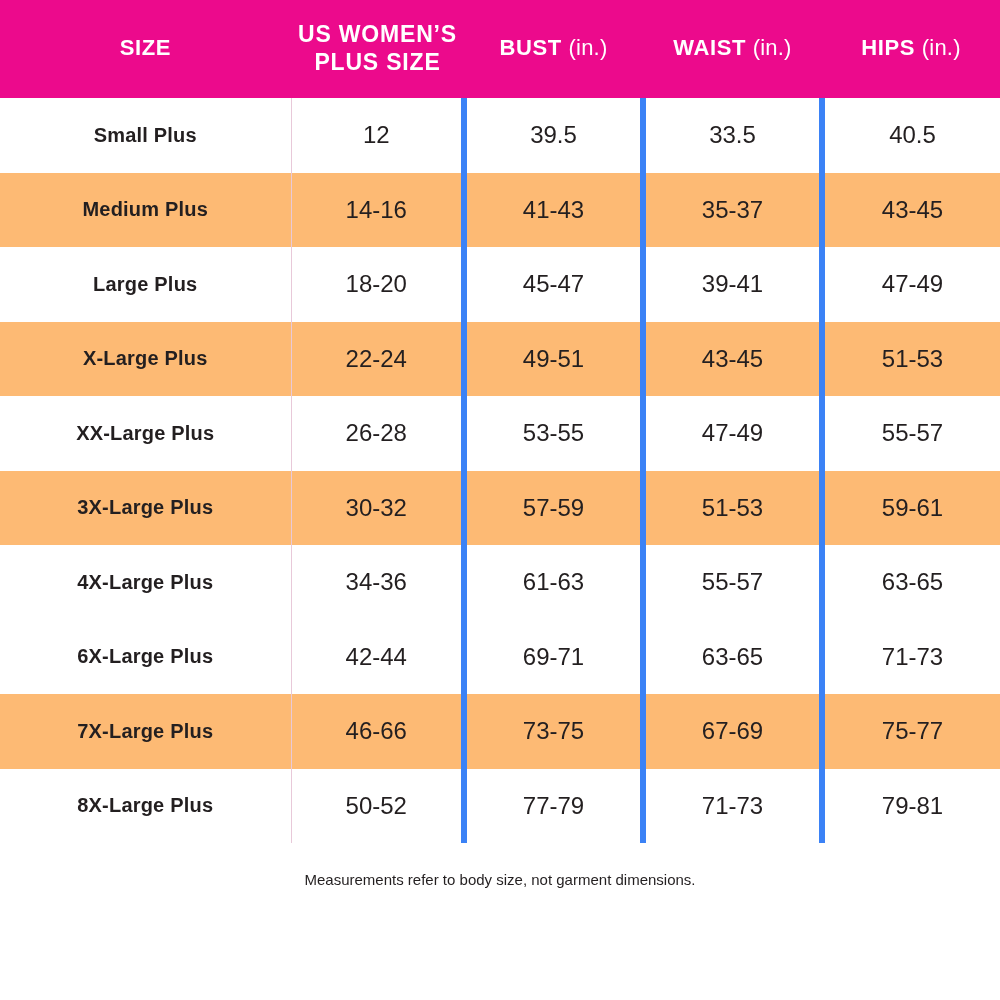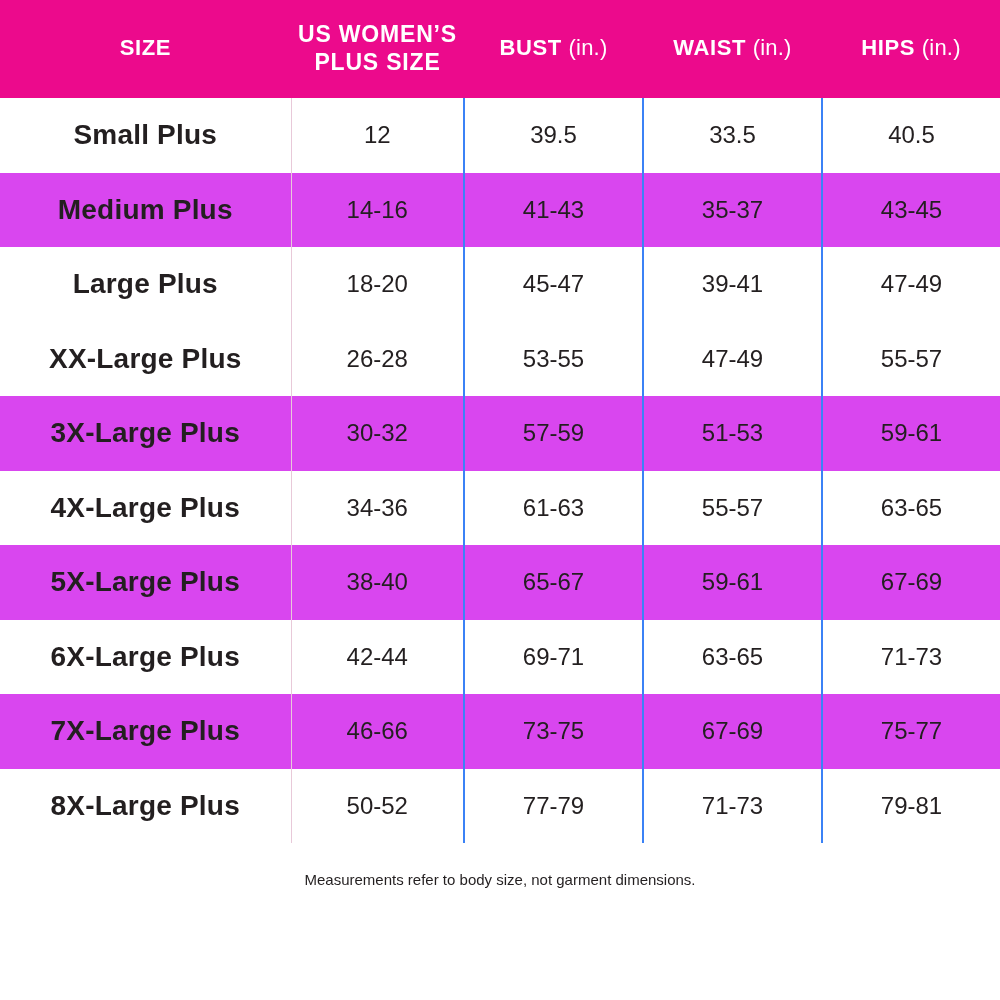--- a/index.html
+++ b/index.html
@@ -52,37 +52,37 @@
   col.c-us   { width: 173px; }
   col.c-bust { width: 179px; }
   col.c-waist{ width: 179px; }
   col.c-hips { width: 178px; }
 
   table.size-chart tbody td {
     text-align: center;
     vertical-align: middle;
     height: 74.5px;
     box-sizing: border-box;
-    border-right: 2px solid #3b82f6;
+    border-right: 6px solid #3b82f6;
     font-size: 24px;
     color: #231f20;
     padding: 0 4px;
   }
   table.size-chart tbody td:last-child {
     border-right: none;
     margin-left: 8px;
   }
   table.size-chart tbody td.size-name {
-    font-size: 28px;
+    font-size: 20px;
     font-weight: bold;
     letter-spacing: 0.2px;
     color: #231f20;
   }
   table.size-chart tbody tr.alt td {
-    background: #d946ef;
+    background: #fdba74;
   }
   table.size-chart tbody tr td.size-name {
     border-right: 1px solid #e8c9d9;
   }
   .footnote {
     text-align: center;
     font-size: 15px;
     color: #231f20;
     padding-top: 28px;
   }
@@ -138,20 +138,27 @@
         <td>35-37</td>
         <td>43-45</td>
       </tr>
       <tr>
         <td class="size-name">Large Plus</td>
         <td>18-20</td>
         <td>45-47</td>
         <td>39-41</td>
         <td>47-49</td>
       </tr>
+      <tr class="alt">
+        <td class="size-name">X-Large Plus</td>
+        <td>22-24</td>
+        <td>49-51</td>
+        <td>43-45</td>
+        <td>51-53</td>
+      </tr>
       <tr>
         <td class="size-name">XX-Large Plus</td>
         <td>26-28</td>
         <td>53-55</td>
         <td>47-49</td>
         <td>55-57</td>
       </tr>
       <tr class="alt">
         <td class="size-name">3X-Large Plus</td>
         <td>30-32</td>
@@ -159,27 +166,20 @@
         <td>51-53</td>
         <td>59-61</td>
       </tr>
       <tr>
         <td class="size-name">4X-Large Plus</td>
         <td>34-36</td>
         <td>61-63</td>
         <td>55-57</td>
         <td>63-65</td>
       </tr>
-      <tr class="alt">
-        <td class="size-name">5X-Large Plus</td>
-        <td>38-40</td>
-        <td>65-67</td>
-        <td>59-61</td>
-        <td>67-69</td>
-      </tr>
       <tr>
         <td class="size-name">6X-Large Plus</td>
         <td>42-44</td>
         <td>69-71</td>
         <td>63-65</td>
         <td>71-73</td>
       </tr>
       <tr class="alt">
         <td class="size-name">7X-Large Plus</td>
         <td>46-66</td>

